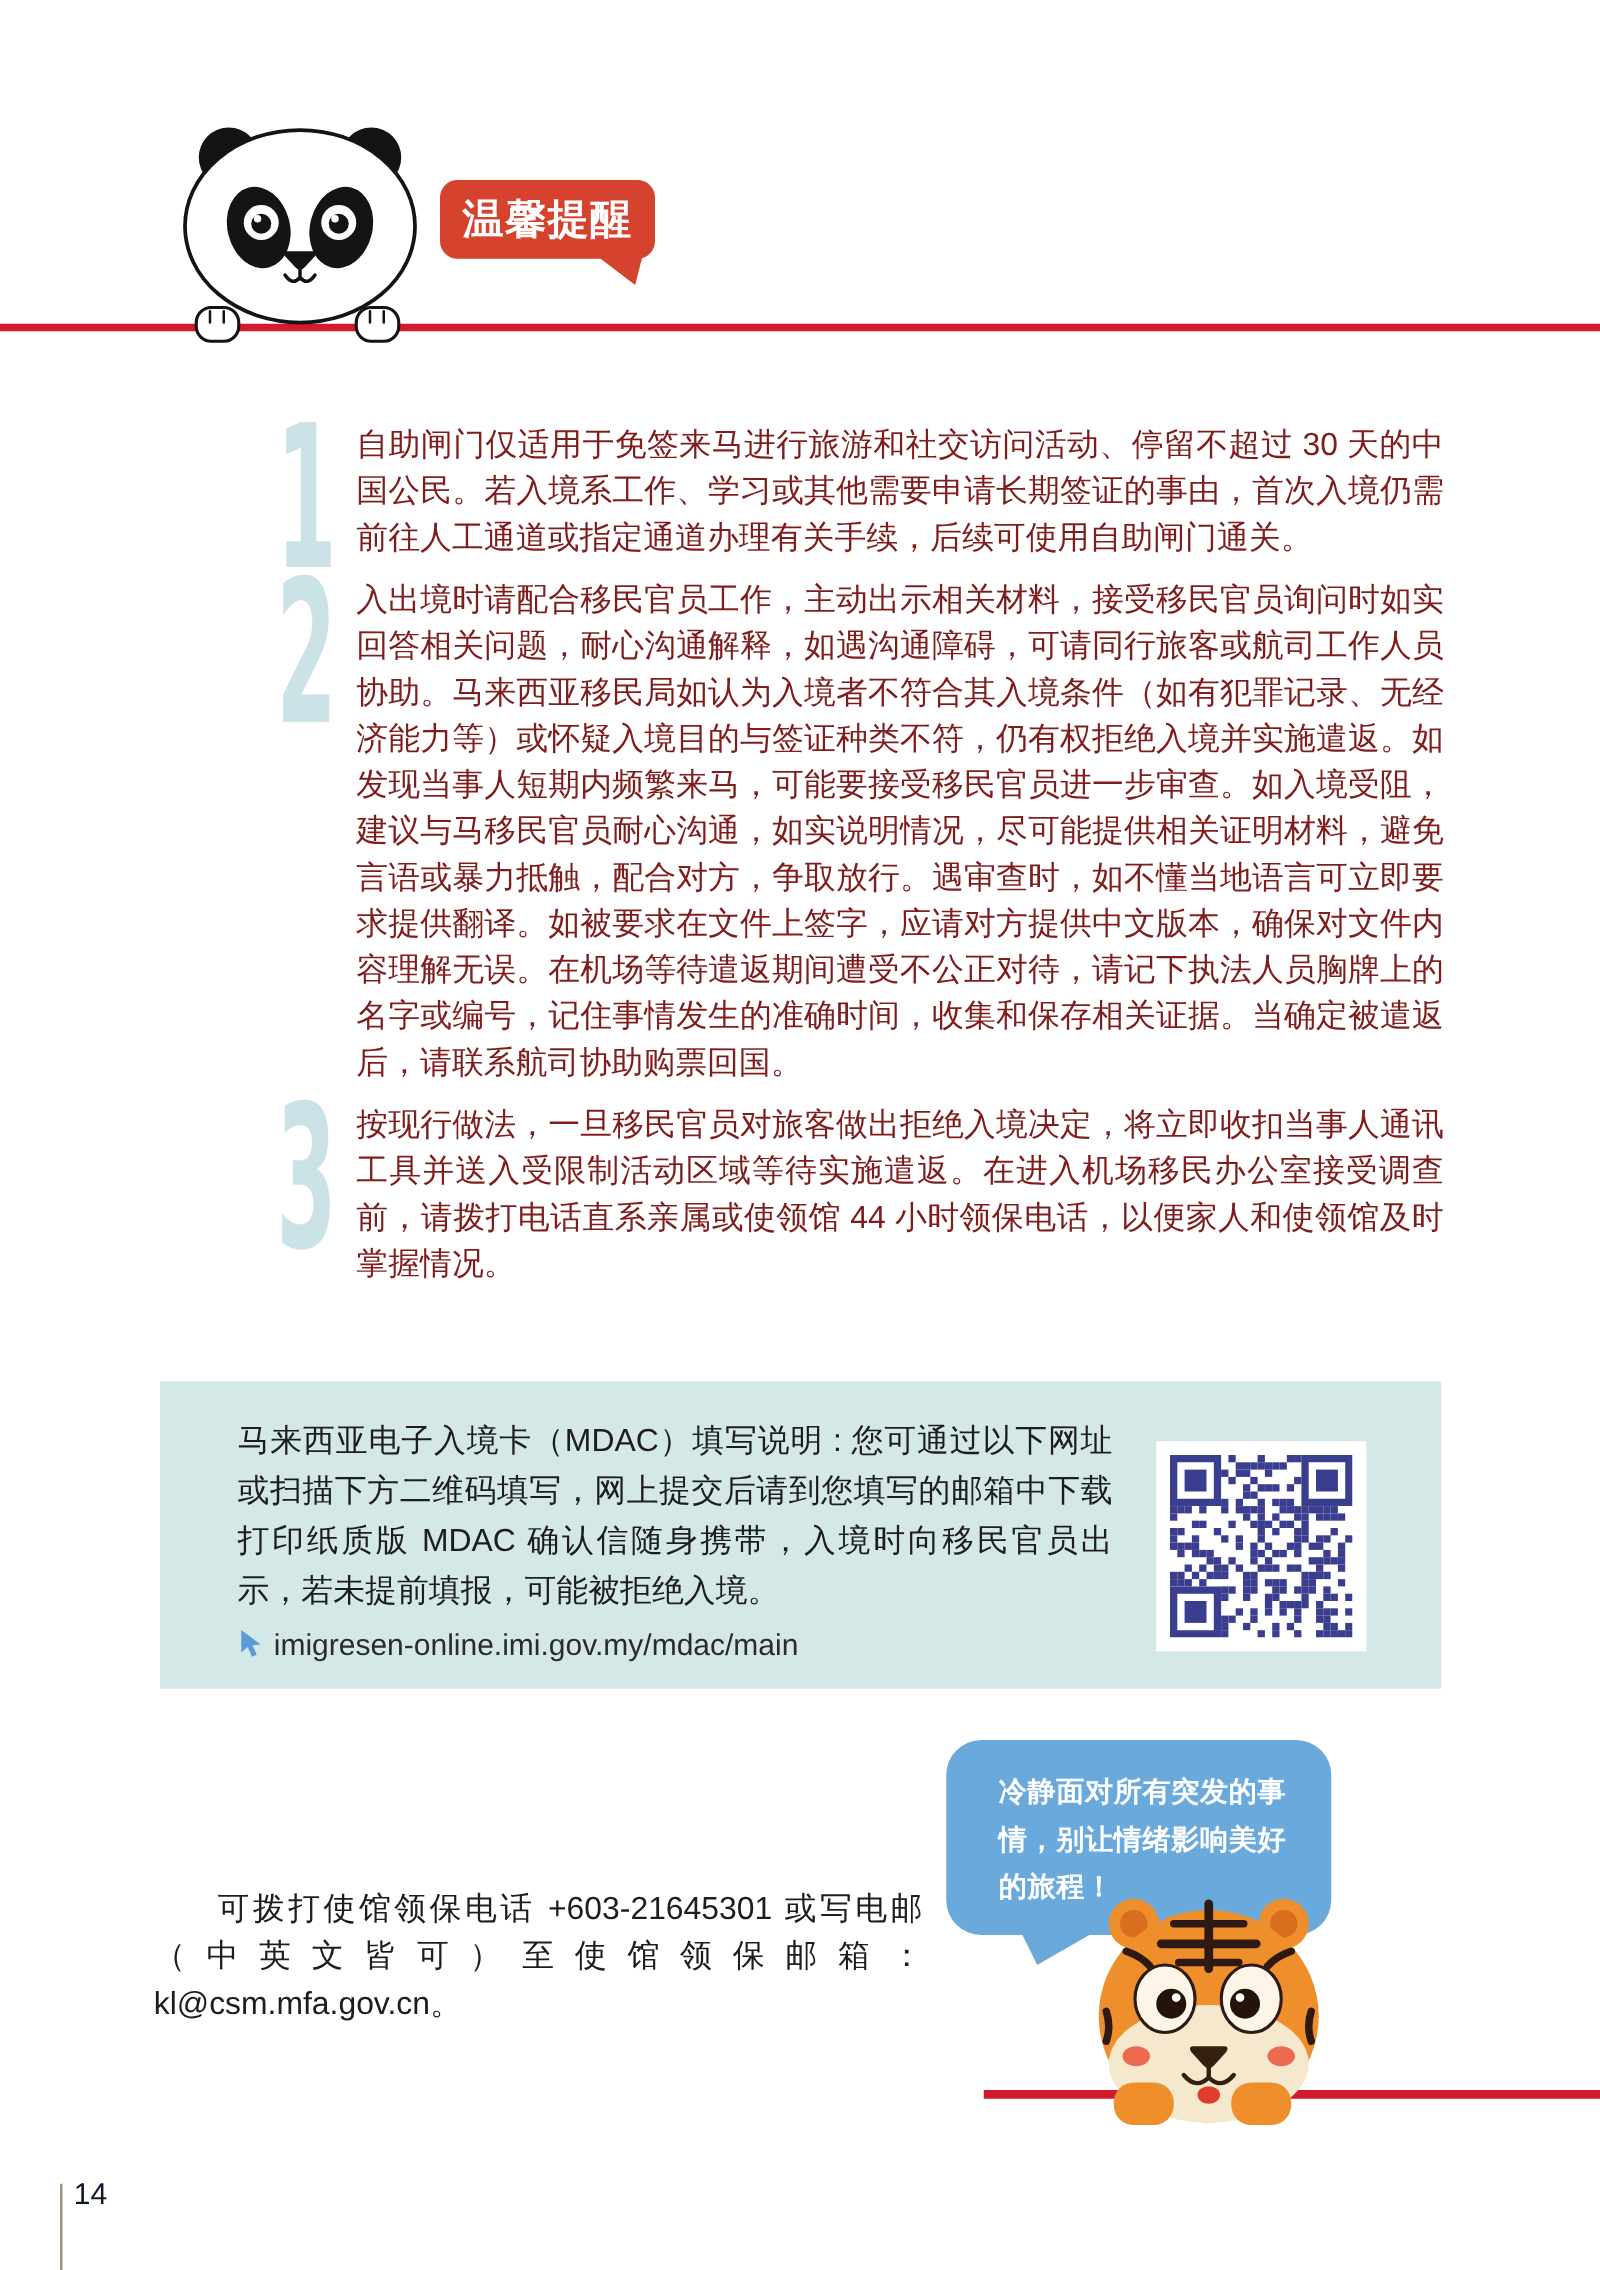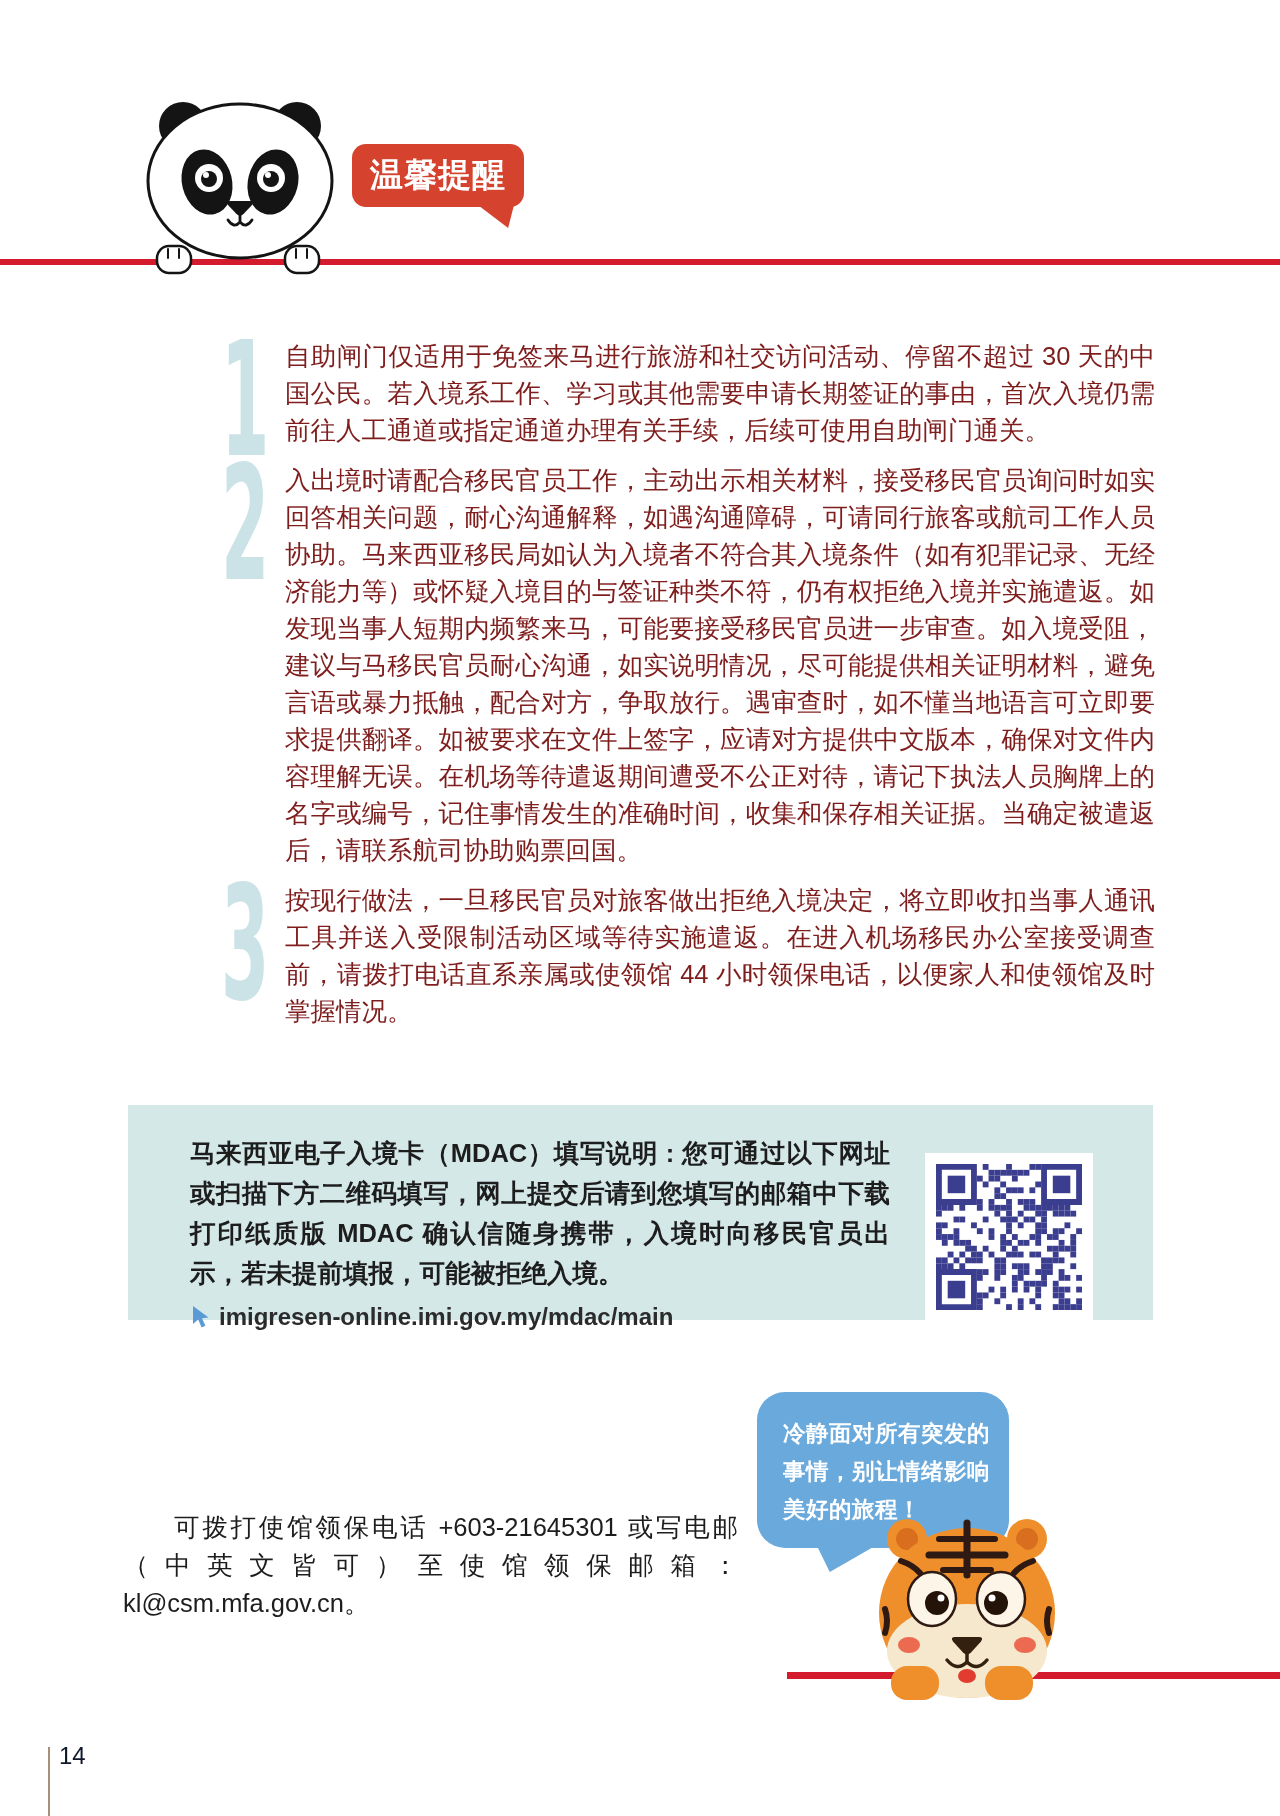--- a/index.html
+++ b/index.html
@@ -17,41 +17,41 @@
 
   
   .tips{position:absolute;left:285px;top:338px;width:870px;z-index:2;}
   .tip{position:relative;margin-bottom:13px;}
   .tip-text{font-size:25.5px;line-height:37px;text-align:justify;color:#7f1d1d;margin:0;}
   .tip-num{position:absolute;left:-64px;top:-2px;font-size:112px;font-weight:bold;color:#cbe3e7;
         line-height:0.82;transform:scale(0.62,1.42);transform-origin:0 0;
         font-family:"DejaVu Sans","Liberation Sans",sans-serif;}
 
   
-  .mdac-box{position:absolute;left:128px;top:1105px;width:1025px;height:215px;background:#d5e8e8;z-index:2;font-weight:bold;}
+  .mdac-box{position:absolute;left:128px;top:1105px;width:1025px;height:246px;background:#d5e8e8;z-index:2;}
   .mdac-text{position:absolute;left:62px;top:28px;width:700px;font-size:25.5px;line-height:40px;
         text-align:justify;color:#1d1d1d;margin:0;}
-  .mdac-link-row{position:absolute;left:62px;top:198px;display:flex;align-items:center;gap:9px;}
+  .mdac-link-row{position:absolute;left:62px;top:198px;display:flex;gap:9px;}
   .cursor-icon{width:20px;height:24px;flex:0 0 auto;}
   .mdac-link{font-size:24px;color:#2b2b2b;}
   .qr-wrap{position:absolute;left:797px;top:48px;width:168px;height:168px;background:#fff;
         display:flex;align-items:center;justify-content:center;}
   .qr-wrap svg{width:146px;height:146px;}
 
   
   .complaint-heading{position:absolute;left:121px;top:1421px;margin:0;font-size:43px;font-weight:bold;
         color:#e60717;letter-spacing:2px;z-index:2;}
   .complaint-p{position:absolute;left:123px;width:615px;margin:0;font-size:25.5px;line-height:38px;
         text-align:justify;text-indent:2em;color:#1d1d1d;z-index:2;}
   .complaint-p.p1{top:1487px;margin-top:21px;}
   .complaint-p.p2{top:1580px;}
 
   
-  .tiger-bubble{position:absolute;left:757px;top:1392px;width:252px;height:156px;background:#6aa9dc;
-        border-radius:28px;z-index:2;}
+  .tiger-bubble{position:absolute;left:757px;top:1392px;width:292px;height:156px;background:#6aa9dc;
+        border-radius:28px;z-index:2;padding-left:16px;}
   .tiger-bubble-text{padding:23px 14px 0 26px;color:#fff;font-size:22.5px;font-weight:bold;
         line-height:38px;letter-spacing:0.5px;}
   .tiger-bubble-tail{position:absolute;left:60px;bottom:-24px;width:58px;height:26px;background:#6aa9dc;
         clip-path:polygon(0 0,100% 0,22% 100%);}
   .bottom-rule{position:absolute;left:787px;top:1672px;width:493px;height:7px;background:#d31b2d;z-index:1;}
   .tiger{position:absolute;left:873px;top:1513px;width:188px;height:192px;z-index:3;}
 
   
   .page-rule{position:absolute;left:48px;top:1747px;width:2px;height:69px;background:#a5907a;}
   .page-num{position:absolute;left:59px;top:1742px;font-size:24px;color:#0f172a;}

